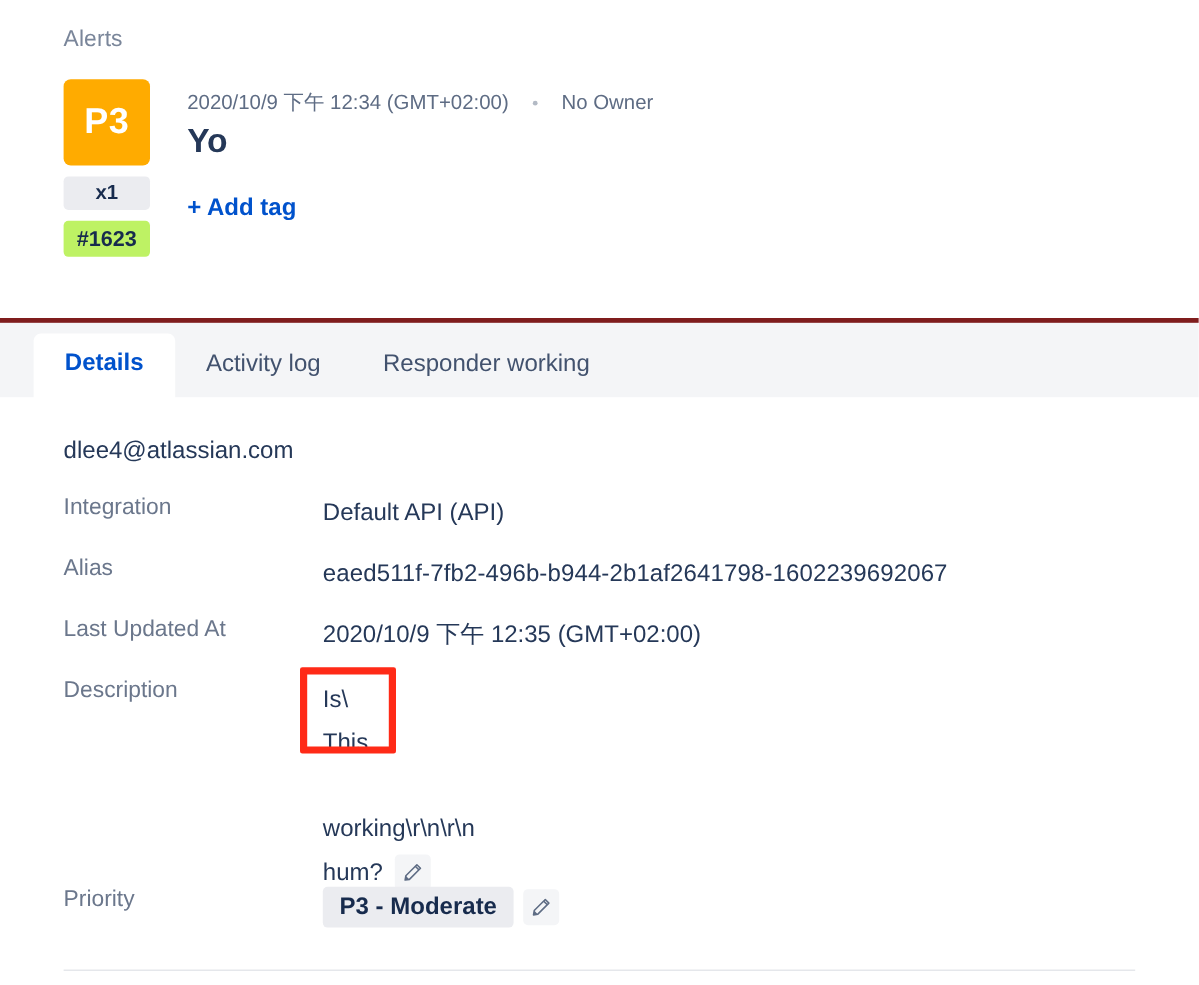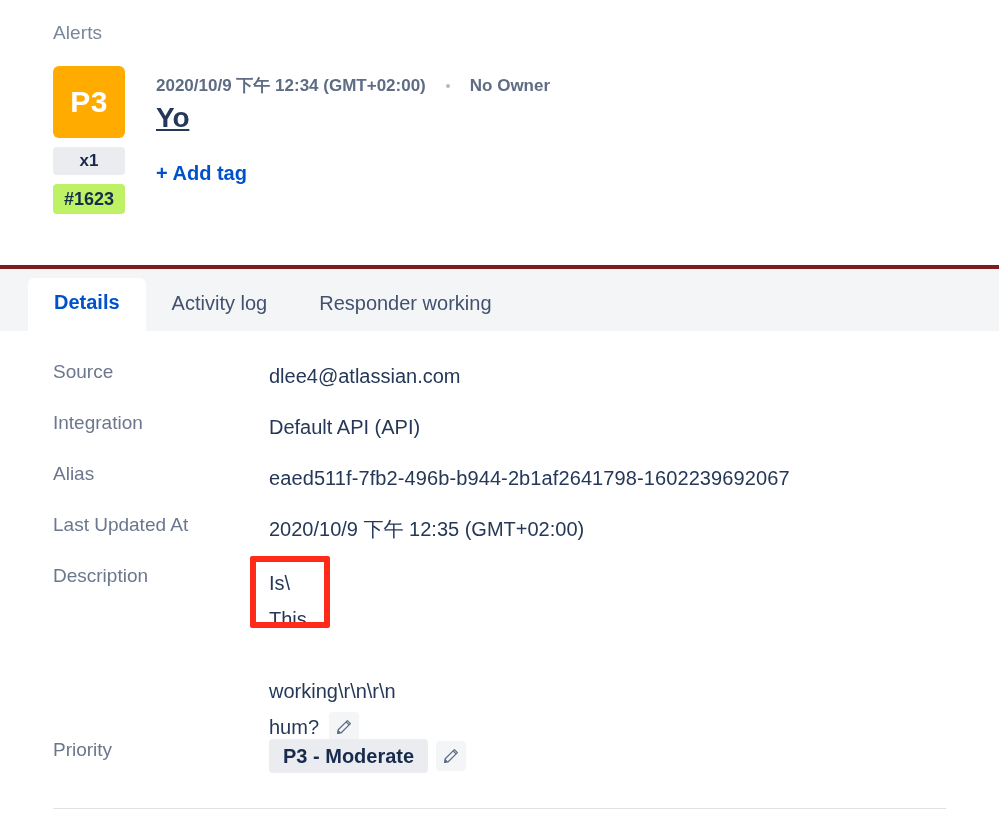--- a/index.html
+++ b/index.html
@@ -90,41 +90,39 @@
 
   .header-meta {
     position: absolute;
     left: 103px;
     top: 8px;
     display: flex;
     align-items: center;
     gap: 0;
     font-size: 17px;
     color: #7a869a;
-    font-weight: bold;
   }
   .header-meta .ts { color: #5e6c84; }
   .header-meta .sep {
     display: inline-block;
     width: 4px; height: 4px;
     border-radius: 50%;
     background: #b3bac5;
     margin: 0 20px;
   }
   .header-meta .owner { color: #5e6c84; }
 
   .alert-title {
     position: absolute;
     left: 103px;
     top: 36px;
     font-size: 28px;
     font-weight: bold;
     color: #253858;
     letter-spacing: -0.2px;
-    text-decoration: underline;
   }
 
   .add-tag {
     position: absolute;
     left: 103px;
     top: 96px;
     font-size: 20px;
     font-weight: bold;
     color: #0052cc;
     cursor: pointer;
@@ -290,21 +288,20 @@
 
   <div class="tabbar">
     <div class="tab active">Details</div>
     <div class="tab">Activity log</div>
     <div class="tab">Responder working</div>
   </div>
 
   <div class="details">
 
     <div class="row row-source">
-      <div class="label">Source</div>
       <div class="value">dlee4@atlassian.com</div>
     </div>
 
     <div class="row row-integration">
       <div class="label">Integration</div>
       <div class="value">Default API (API)</div>
     </div>
 
     <div class="row row-alias">
       <div class="label">Alias</div>

